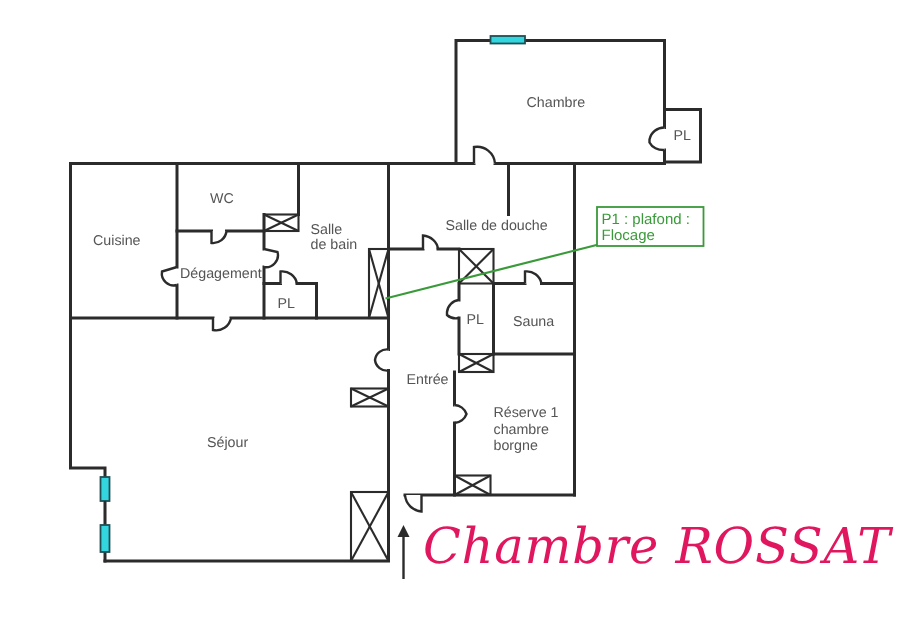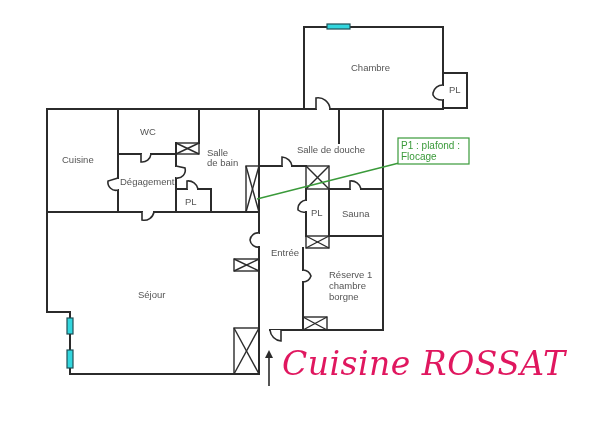--- a/index.html
+++ b/index.html
@@ -160,13 +160,13 @@
   <text class="room-label" x="271" y="256">Entrée</text>
   <text class="room-label" x="329" y="278">Réserve 1</text>
   <text class="room-label" x="329" y="289">chambre</text>
   <text class="room-label" x="329" y="300">borgne</text>
   <text class="room-label" x="138" y="298">Séjour</text>
 
   <text class="note-text" x="401" y="149">P1 : plafond :</text>
   <text class="note-text" x="401" y="160">Flocage</text>
 </svg>
 
-<div class="sig">Cuisine ROSSAT</div>
+<div class="sig">Chambre ROSSAT</div>
 
 </body></html>

